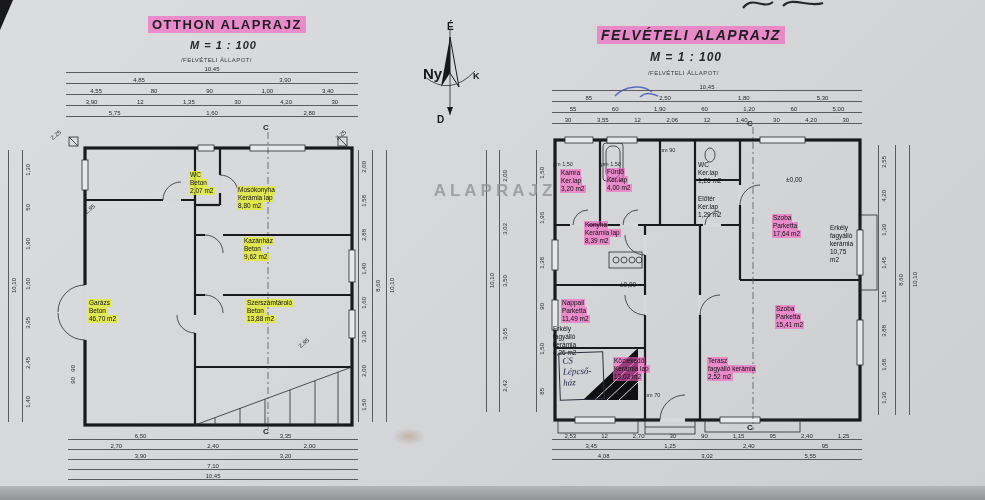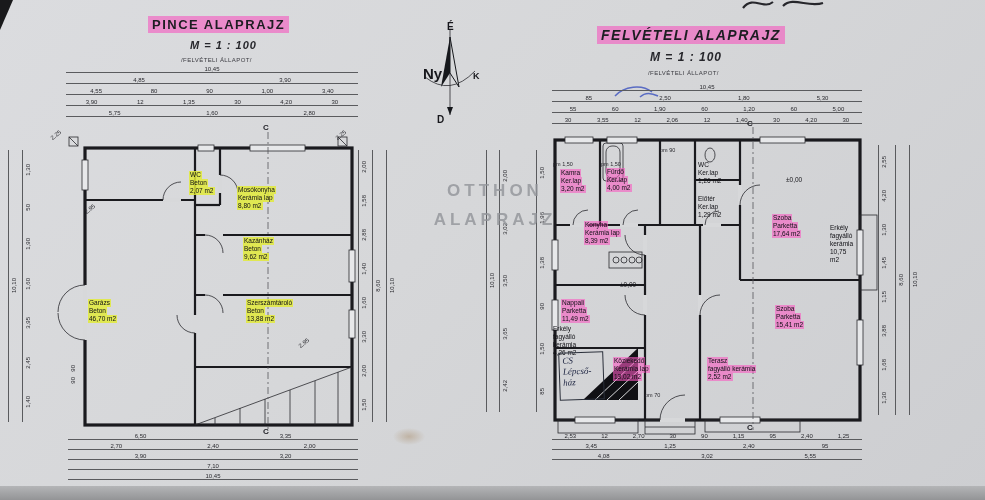--- a/index.html
+++ b/index.html
@@ -81,21 +81,21 @@
   <div class="corner-wedge"></div>
   <svg class="cropped-marks" style="left:738px;top:0;" width="92" height="10">
     <path d="M5,8 C15,-5 25,10 35,2 M45,6 C55,-4 70,8 85,3" fill="none" stroke="#26262b" stroke-width="2.2"></path>
   </svg>
   <svg class="pen-squiggle" style="left:612px;top:84px;" width="50" height="16">
     <path d="M3,12 C12,2 30,0 40,8 M28,13 C33,8 40,9 46,12" fill="none" stroke="#4459c0" stroke-width="1.5" opacity=".85"></path>
   </svg>
   <div class="stain"></div>
 
   <div class="title" style="left:148px;top:17px;">
-    <span class="hlp">PINCE ALAPRAJZ</span>
+    <span class="hlp">OTTHON ALAPRAJZ</span>
   </div>
   <div class="scale-line" style="left:190px;top:39px;">M = 1 : 100</div>
   <div class="state-line" style="left:181px;top:57px;">/FELVÉTELI ÁLLAPOT/</div>
 
   <div class="title it" style="left:597px;top:27px;">
     <span class="hlp">FELVÉTELI ALAPRAJZ</span>
   </div>
   <div class="scale-line" style="left:650px;top:50px;font-size:12px;">M = 1 : 100</div>
   <div class="state-line" style="left:648px;top:70px;">/FELVÉTELI ÁLLAPOT/</div>
 
@@ -496,18 +496,17 @@
       <span>1,30</span>
     </div>
   <div class="dim-col" style="left:895px;top:145px;height:270px;">
       <span>8,60</span>
     </div>
   <div class="dim-col" style="left:909px;top:145px;height:270px;">
       <span>10,10</span>
     </div>
 
   <div class="watermark">
-    <div class="wm-line">OTTHON</div>
     <div class="wm-line">ALAPRAJZ</div>
   </div>
 
   <div class="bottom-band"></div>
 </div>
 
 </body></html>

